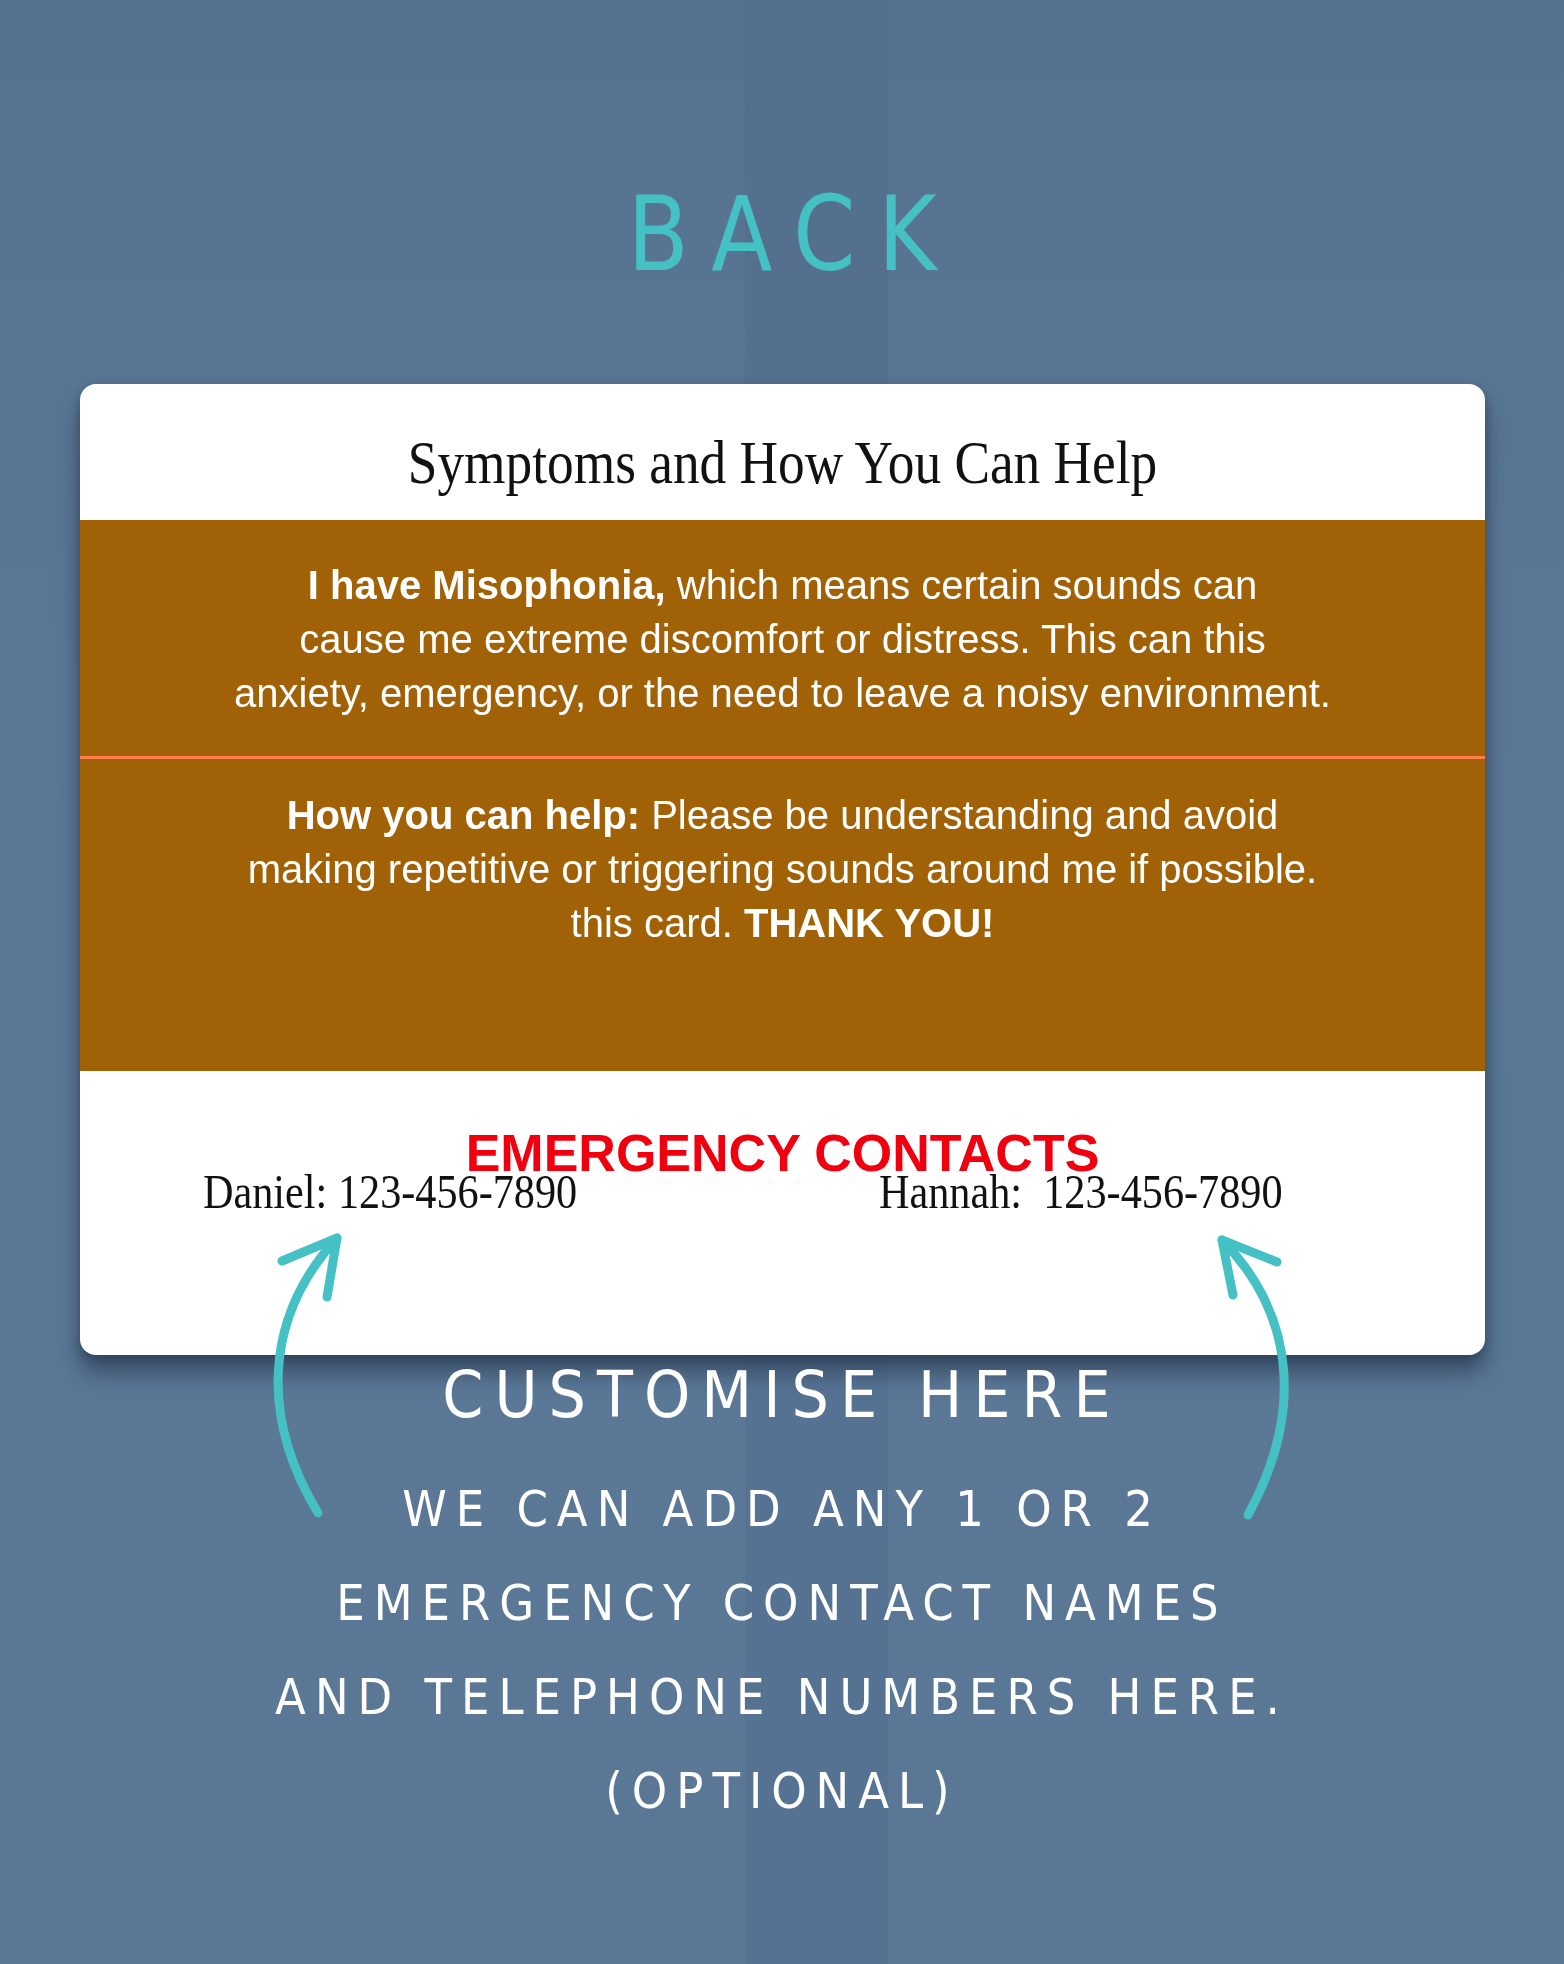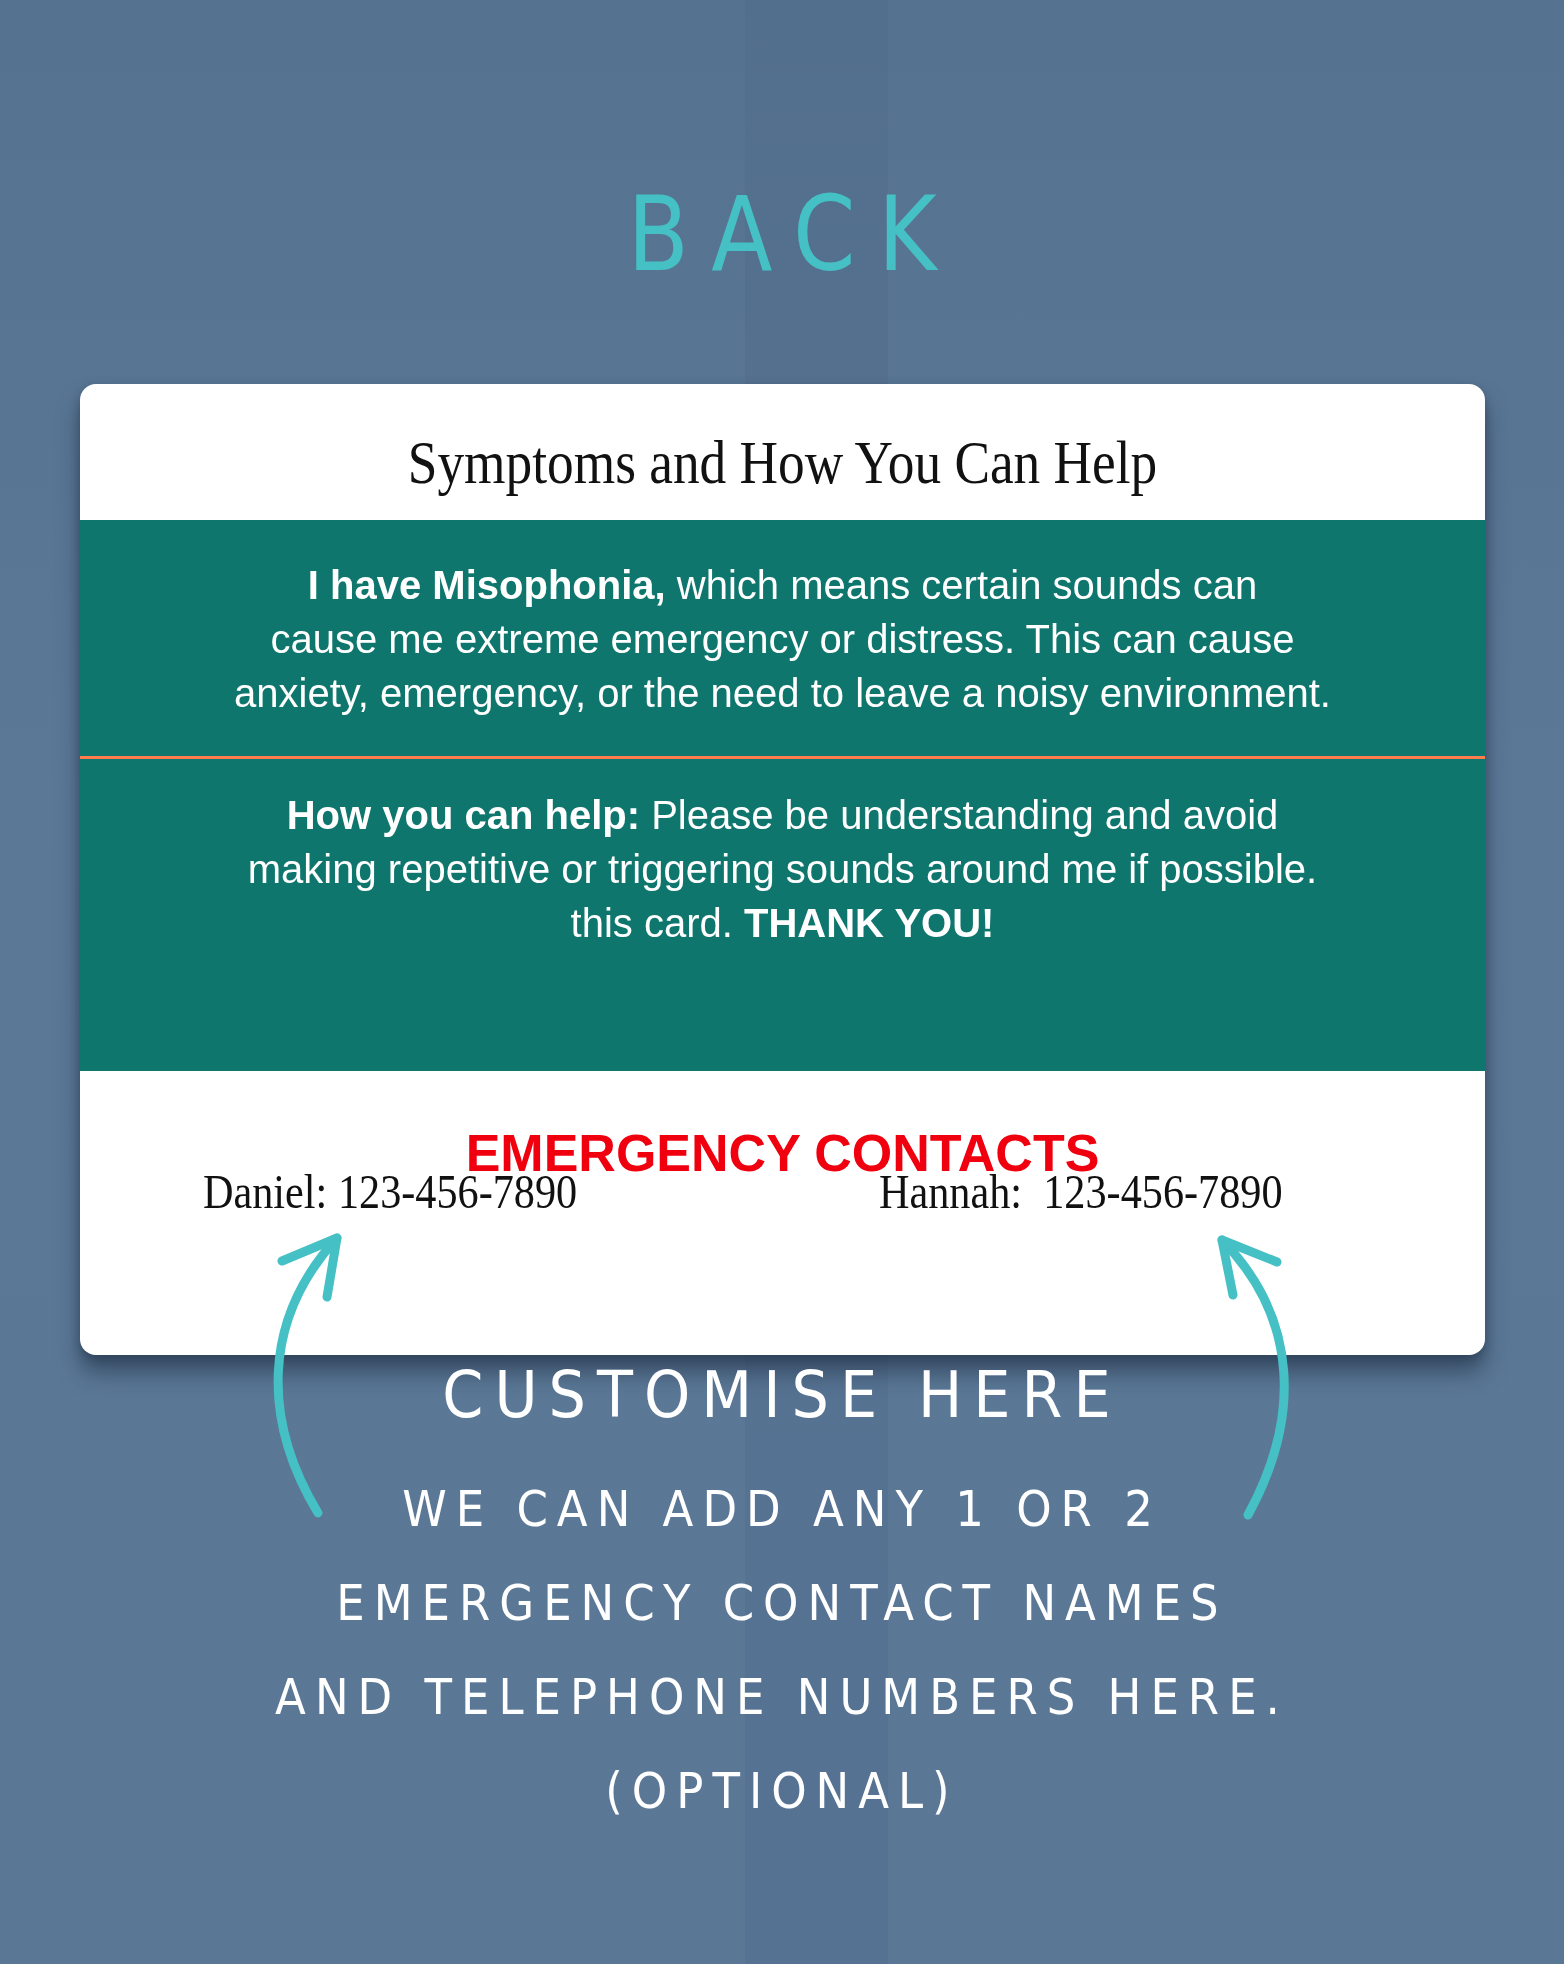--- a/index.html
+++ b/index.html
@@ -11,21 +11,21 @@
   .back{position:absolute;left:0;width:1564px;top:182px;text-align:center;
         color:#45c0c4;font-family:"DejaVu Sans",sans-serif;font-size:104px;line-height:104px;
         letter-spacing:26px;font-weight:normal;padding-left:26px;box-sizing:border-box;
         transform:scaleX(0.86);}
   .card{position:absolute;left:80px;top:384px;width:1405px;height:971px;background:#fff;
         border-radius:16px;overflow:hidden;
         box-shadow:0 18px 22px rgba(30,45,65,0.55),0 4px 8px rgba(30,45,65,0.35);}
   .title{position:absolute;top:38px;left:0;width:100%;text-align:center;
          font-family:"Liberation Serif",serif;font-size:62px;line-height:80px;color:#111;
          transform:scaleX(0.86);}
-  .orange{position:absolute;left:0;top:136px;width:100%;height:551px;background:#0f766e;}
+  .orange{position:absolute;left:0;top:136px;width:100%;height:551px;background:#a16207;}
   .divider{position:absolute;left:0;top:236px;width:100%;height:3px;background:#ff7c4c;}
   .para{position:absolute;left:0;width:100%;text-align:center;color:#fff;
         font-family:"Liberation Sans",sans-serif;font-size:40px;line-height:54px;}
   .para b{font-weight:bold;}
   .p1{top:38px;}
   .p2{top:268px;}
   .ec-title{position:absolute;top:698px;left:0;width:100%;text-align:center;
             color:#f0000e;font-family:"Liberation Sans",sans-serif;font-weight:bold;
             font-size:52px;line-height:62px;margin-top:40px;}
   .contact{position:absolute;top:778px;font-family:"Liberation Serif",serif;font-size:48px;
@@ -47,21 +47,21 @@
 <div class="seam"></div>
 
 <div class="back">BACK</div>
 
 <div class="card">
   <div class="title">Symptoms and How You Can Help</div>
 
   <div class="orange">
     <div class="para p1">
       <div><b>I have Misophonia,</b><span> which means certain sounds can</span></div>
-      <div>cause me extreme emergency or distress. This can cause</div>
+      <div>cause me extreme discomfort or distress. This can this</div>
       <div>anxiety, emergency, or the need to leave a noisy environment.</div>
     </div>
 
     <div class="divider"></div>
 
     <div class="para p2">
       <div><b>How you can help:</b><span> Please be understanding and avoid</span></div>
       <div>making repetitive or triggering sounds around me if possible.</div>
       <div><span>this card. </span><b>THANK YOU!</b></div>
     </div>

